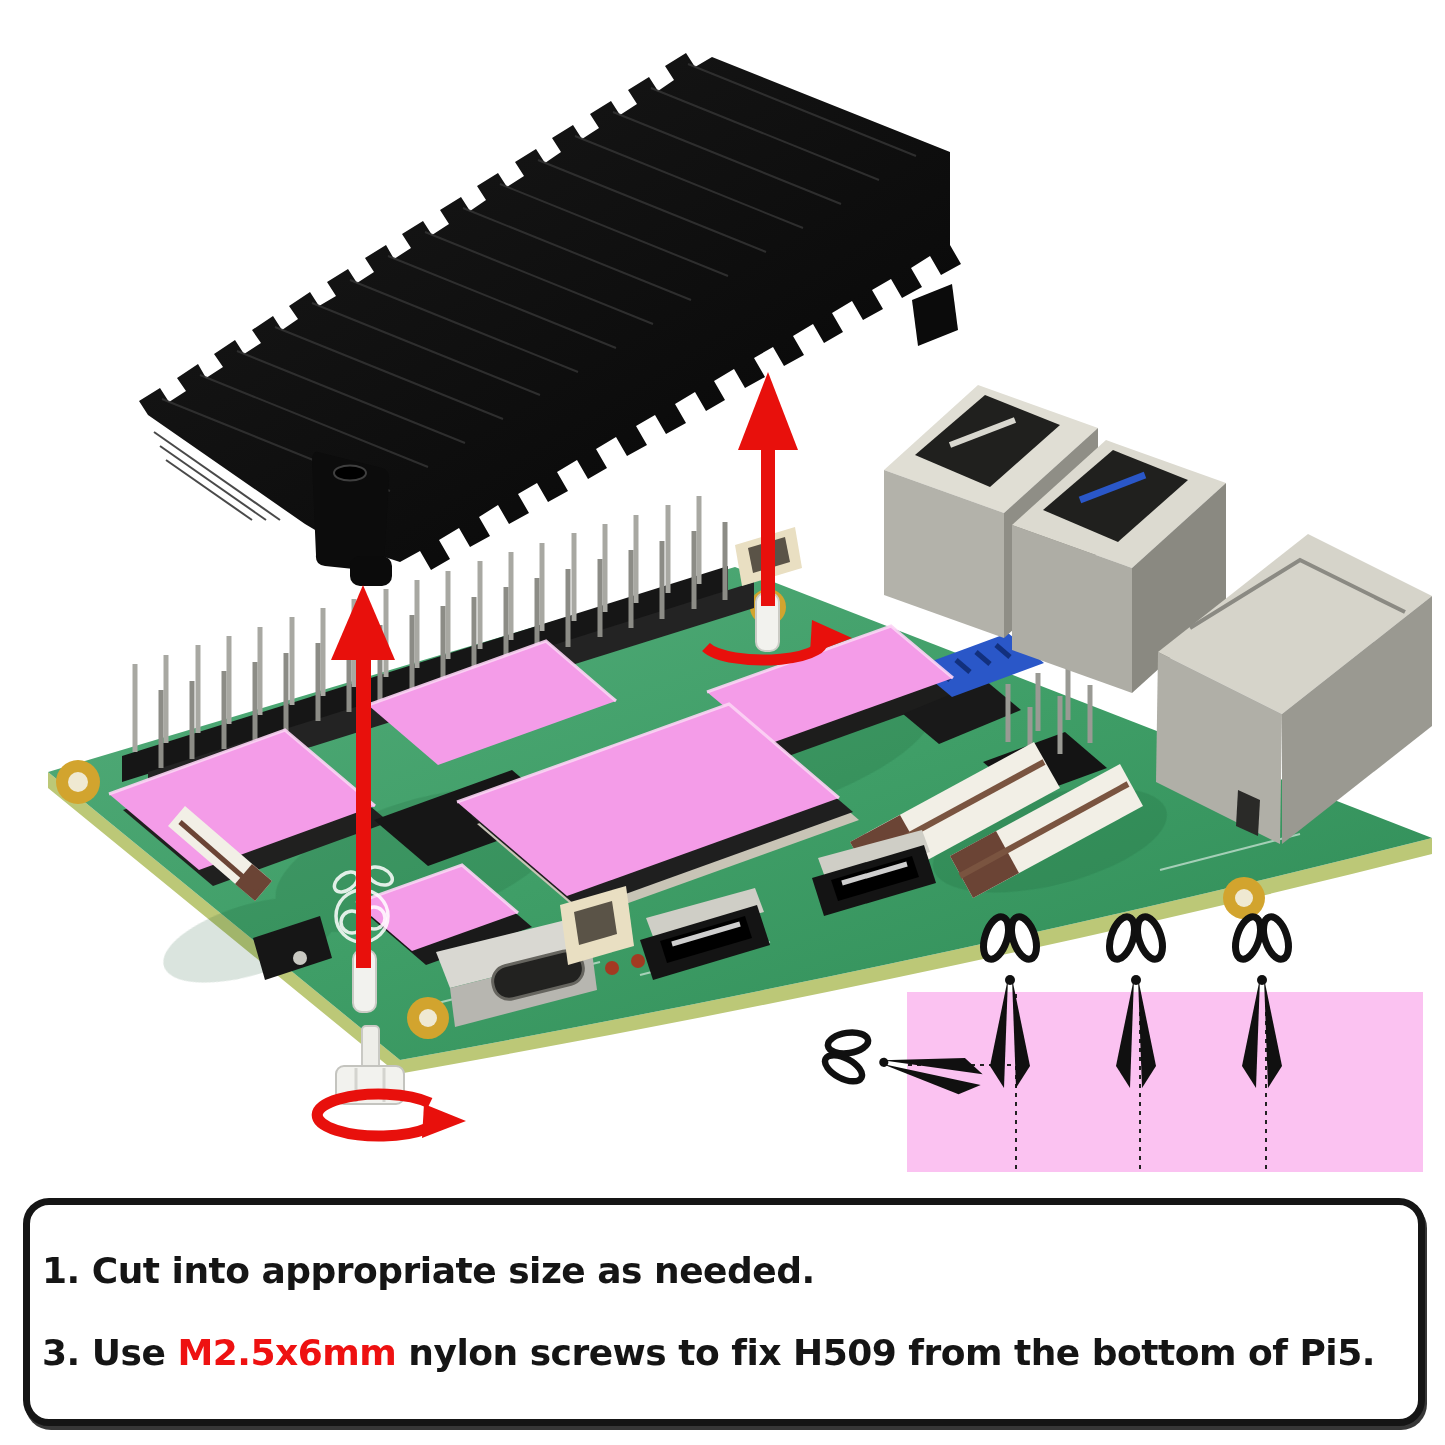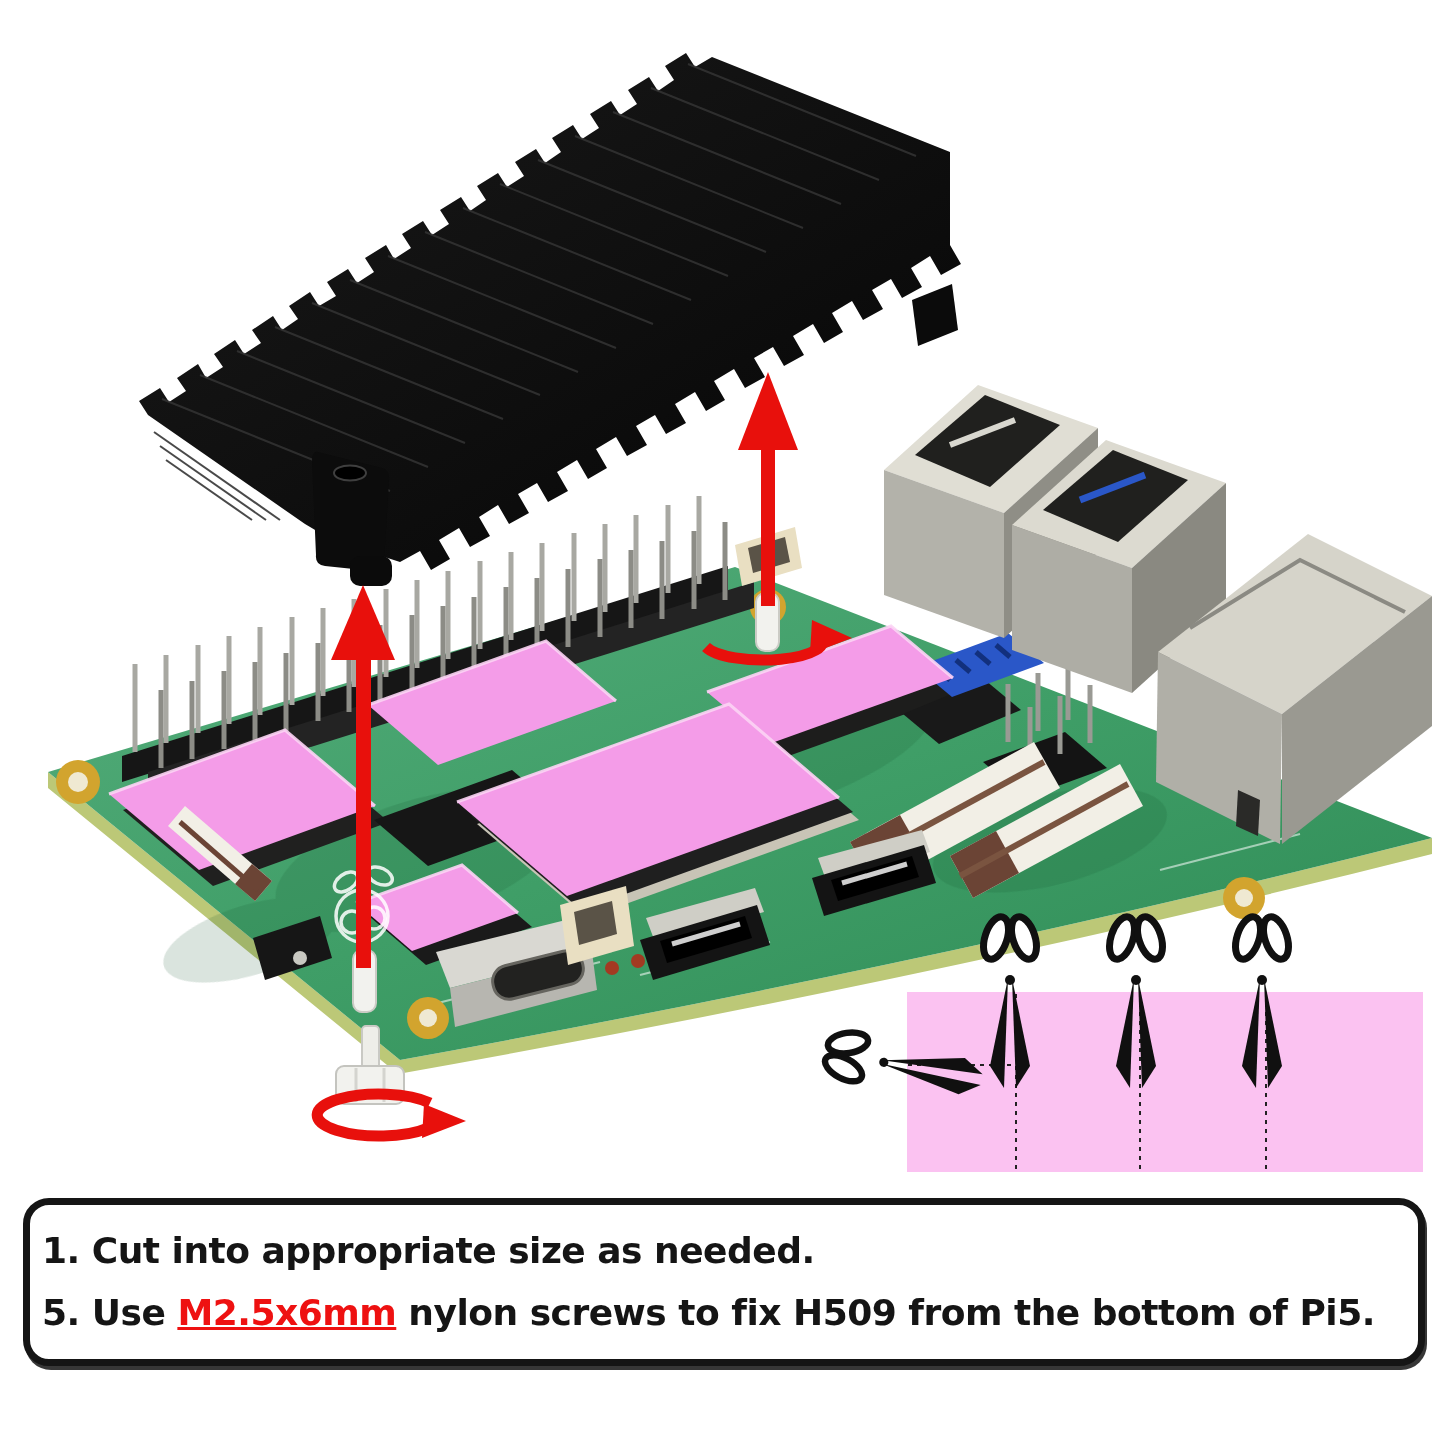--- a/index.html
+++ b/index.html
@@ -1,29 +1,29 @@
 <!DOCTYPE html>
 <html style="--arrow_red: #e8100c; --highlight_red: #ee1111; --text_black: #151515; --pad_pink: #f49ce8; --sheet_pink: #fbc2f1; --pcb_green: #3f9e67; --pcb_green_dark: #2e8a55; --pcb_edge: #c0cd79; --heatsink_black: #0c0c0c; --silver_light: #e4e2d9; --silver_mid: #b3b2aa; --silver_dark: #8f8e86; --gold: #d2a42e; --usb_blue: #2a57c8; --fpc_brown: #6b4435; --cream: #e9dfc2; --pin_silver: #a8a8a2; --white_nylon: #f2f2ee;"><head>
 <meta charset="utf-8">
 <style>
   html,body{margin:0;padding:0;background:#ffffff;}
   body{width:1445px;height:1445px;position:relative;font-family:"DejaVu Sans",sans-serif;overflow:hidden;}
   #scene{position:absolute;left:0;top:0;}
   .note-box{
-    position:absolute;left:23px;top:1198px;width:1402px;height:168px;
+    position:absolute;left:23px;top:1198px;width:1402px;height:228px;
     border:7px solid var(--text_black,#151515);border-radius:26px;background:#fff;
     box-shadow:2px 4px 0 rgba(20,20,20,.85);
     display:flex;flex-direction:column;justify-content:space-evenly;
     box-sizing:border-box;padding:4px 0 4px 12px;
   }
   .note-box p{
     margin:0;font-size:36px;font-weight:bold;color:var(--text_black,#151515);
     letter-spacing:-0.5px;white-space:nowrap;line-height:1.1;
   }
-  .hl{color:var(--highlight_red,#ee1111);text-decoration:underline;}
+  .hl{color:var(--highlight_red,#ee1111);}
 </style>
 </head>
 <body>
 
 <svg id="scene" width="1445" height="1445" viewBox="0 0 1445 1445">
   <defs>
     <linearGradient id="hsg" x1="0" y1="0" x2="1" y2="1">
       <stop offset="0" stop-color="#1a1a1a"></stop>
         <stop offset="1" stop-color="#050505"></stop>
     </linearGradient>
@@ -341,14 +341,14 @@
     <use href="#scissors" x="1136" y="978"></use>
     <use href="#scissors" x="1262" y="978"></use>
     <g transform="translate(882,1062) rotate(-80) scale(0.92)">
       <use href="#scissors"></use>
     </g>
   </g>
 </svg>
 
 <div class="note-box">
   <p><span>1. Cut into appropriate size as needed.</span></p>
-  <p><span>5. Use </span><span class="hl">M2.5x6mm</span><span> nylon screws to fix H509 from the bottom of Pi5.</span></p>
+  <p><span>3. Use </span><span class="hl">M2.5x6mm</span><span> nylon screws to fix H509 from the bottom of Pi5.</span></p>
 </div>
 
 </body></html>

